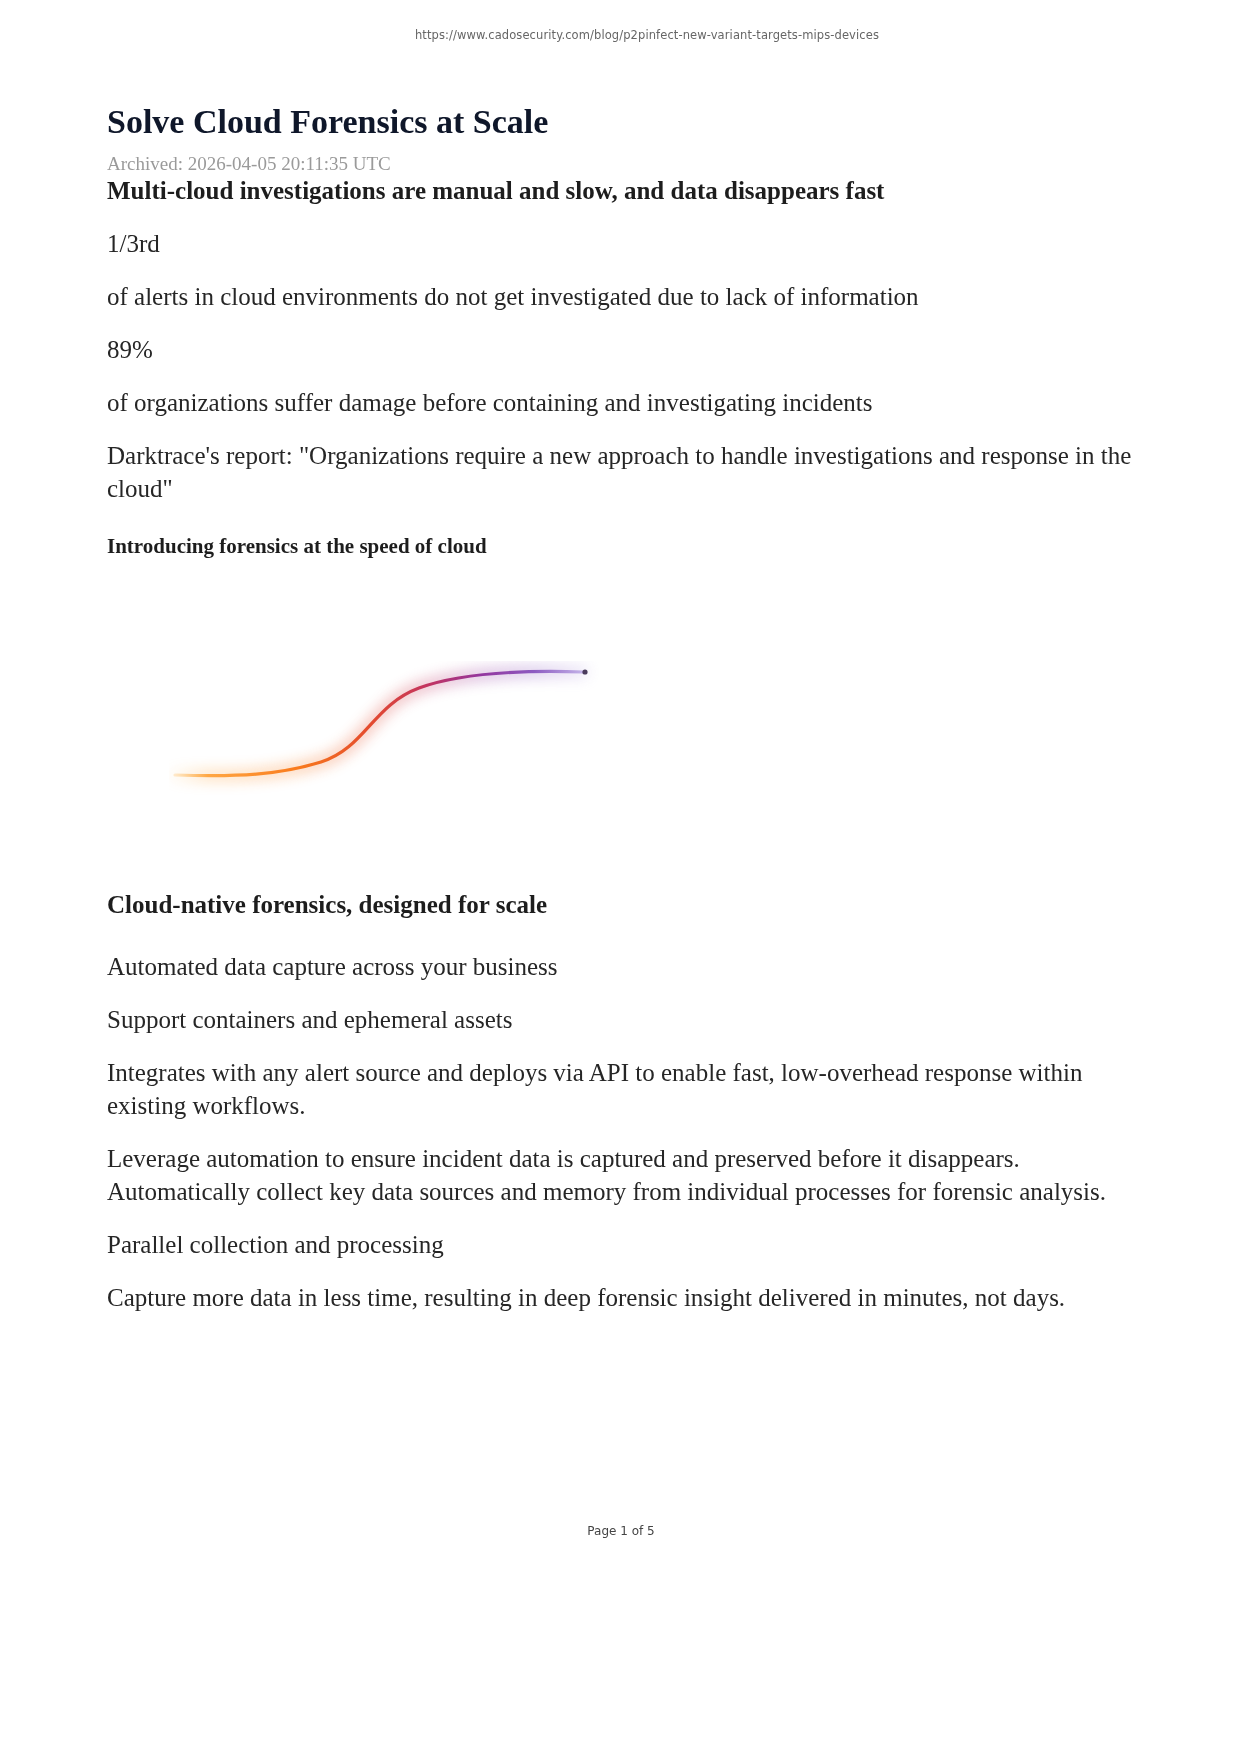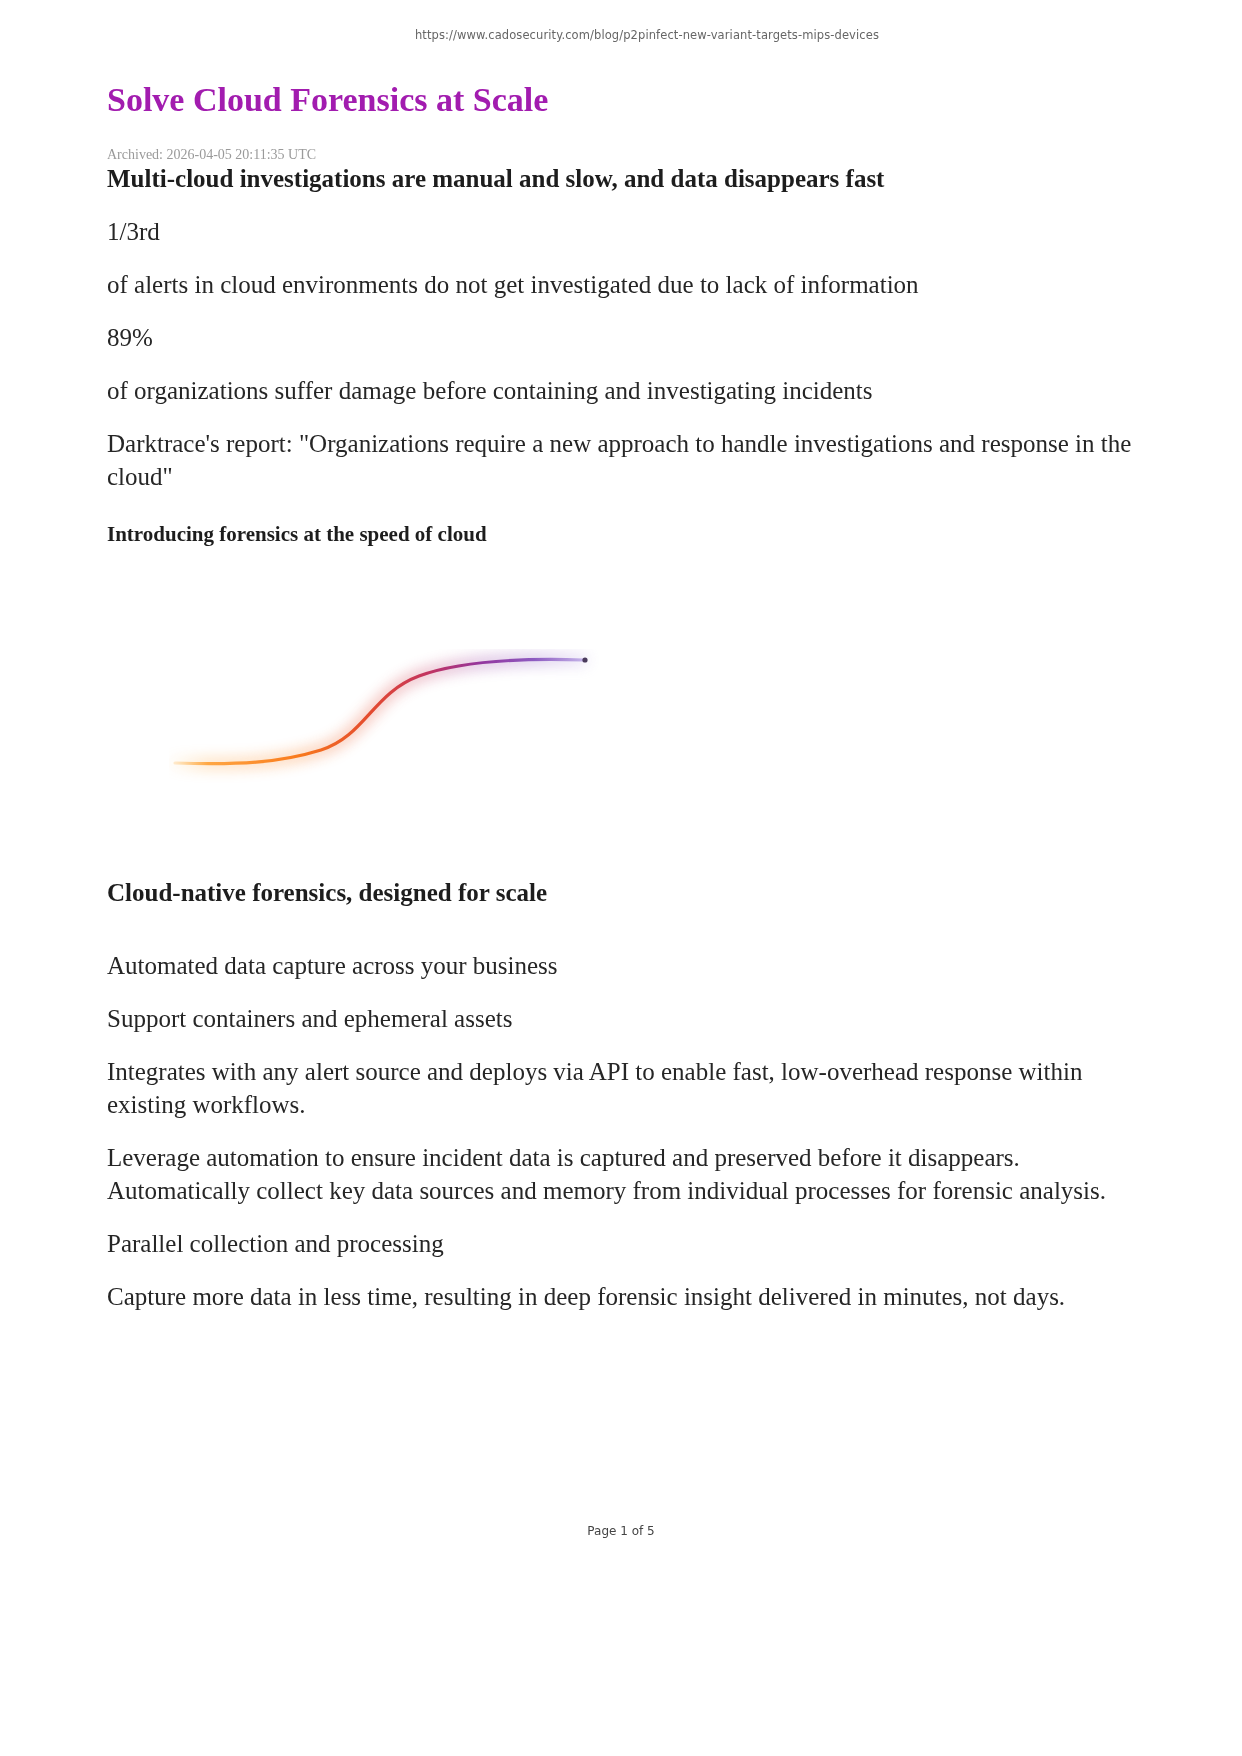--- a/index.html
+++ b/index.html
@@ -30,29 +30,29 @@
     letter-spacing: 0.1px;
     margin-left: 26px;
   }
   .content {
     position: absolute;
     top: 0;
     left: 107px;
     width: 1032px;
   }
   .page-title {
-    margin-top: 80px;
+    margin-top: 102px;
     font-size: 34px;
     font-weight: bold;
-    color: #a21caf;
+    color: #0f172a;
     line-height: 1.2;
   }
   .archived-line {
-    margin-top: 26px;
-    font-size: 14px;
+    margin-top: 10px;
+    font-size: 19px;
     color: #9a9a9a;
   }
   h2.section-heading {
     font-size: 25px;
     font-weight: bold;
     color: #1d1d1d;
     line-height: 1.3;
   }
   h3.sub-heading {
     margin-top: 28px;
@@ -134,21 +134,21 @@
 
         <path d="M 6 114 C 70 116 110 114 152 101 C 196 87 204 44 250 27 C 288 13 350 9 414 11" fill="none" stroke="url(#curveGrad)" stroke-width="11" stroke-linecap="round" opacity="0.35" filter="url(#curveGlow)"></path>
 
         <path d="M 6 114 C 70 116 110 114 152 101 C 196 87 204 44 250 27 C 288 13 350 9 414 11" fill="none" stroke="url(#curveGrad)" stroke-width="3.2" stroke-linecap="round"></path>
         <circle cx="416" cy="11" r="2.6" fill="#4a3b5c"></circle>
       </svg>
     </div>
 
     <h2 class="section-heading section2-heading">Cloud-native forensics, designed for scale</h2>
 
-    <p class="body-text" style="margin-top: 40px;">Automated data capture across your business</p>
+    <p class="body-text" style="margin-top: 29px;">Automated data capture across your business</p>
 
     <p class="body-text">Support containers and ephemeral assets</p>
 
     <p class="body-text">Integrates with any alert source and deploys via API to enable fast, low-overhead response within existing workflows.</p>
 
     <p class="body-text">Leverage automation to ensure incident data is captured and preserved before it disappears. Automatically collect key data sources and memory from individual processes for forensic analysis.</p>
 
     <p class="body-text">Parallel collection and processing</p>
 
     <p class="body-text">Capture more data in less time, resulting in deep forensic insight delivered in minutes, not days.</p>

